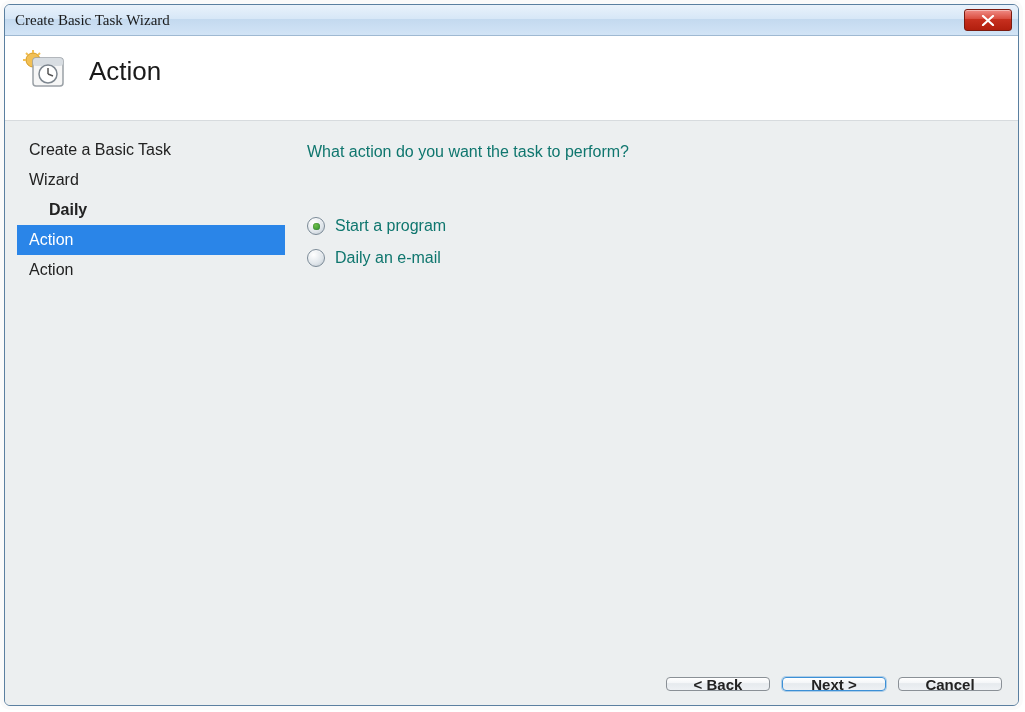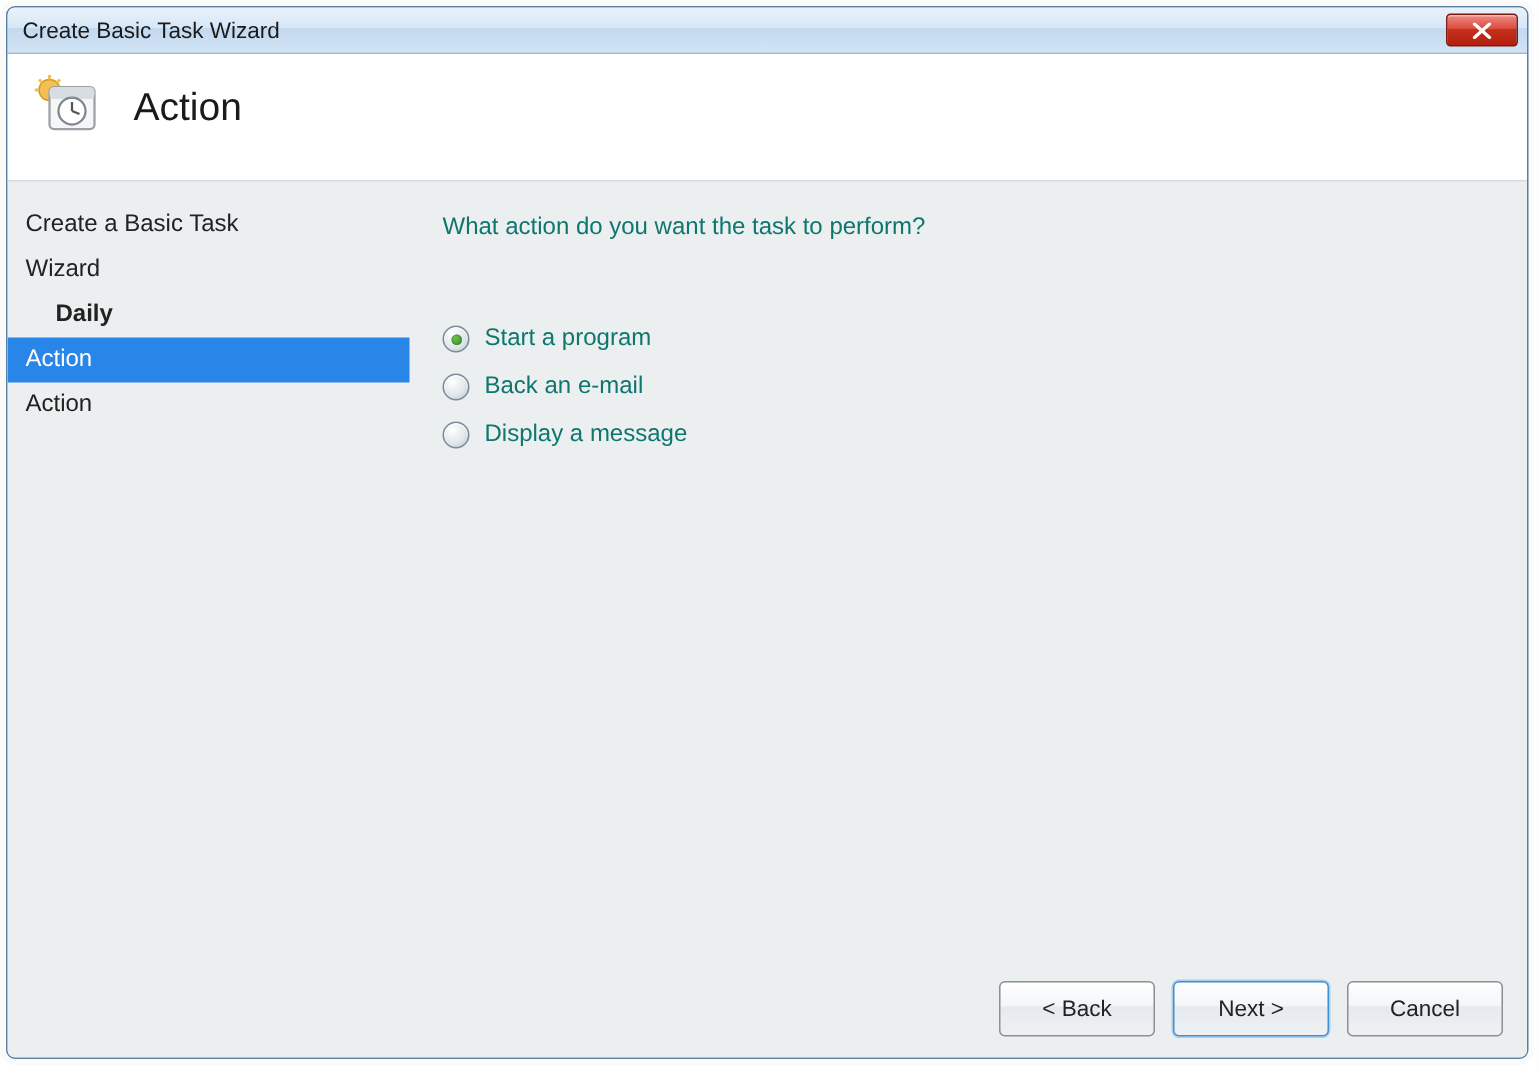--- a/index.html
+++ b/index.html
@@ -25,20 +25,21 @@
 
   
   .titlebar {
     height: 30px;
     background: linear-gradient(to bottom, #e9f2fb 0%, #d7e7f7 45%, #c3d9ef 46%, #d2e4f6 100%);
     display: flex;
     align-items: center;
     padding: 0 6px 0 10px;
     border-bottom: 1px solid #9fb9d2;
     flex: 0 0 auto;
+    font-family: Liberation Serif, serif;
   }
   .titlebar .title {
     color: #1a1a1a;
     font-size: 15px;
     flex: 1;
   }
   .close-btn {
     width: 46px;
     height: 20px;
     border-radius: 3px;
@@ -77,20 +78,21 @@
   .body {
     display: flex;
     flex: 1 1 auto;
     background: #eceff0;
     border-top: 1px solid #d7dbde;
   }
   .sidebar {
     width: 268px;
     flex: 0 0 268px;
     padding-top: 14px;
+    padding-left: 12px;
   }
   .sidebar div.step {
     padding: 4px 8px 4px 12px;
     font-size: 16px;
     color: #222;
     cursor: pointer;
     line-height: 22px;
   }
   .sidebar div.step.sub {
     padding-left: 32px;
@@ -141,32 +143,33 @@
   .footer {
     flex: 0 0 auto;
     padding: 12px 16px 14px 0;
     display: flex;
     justify-content: flex-end;
     gap: 12px;
     background: #eceff0;
   }
   .btn {
     min-width: 104px;
-    height: 37px;
+    height: 14px;
     padding: 0 10px;
     font-size: 15px;
     color: #222;
     background: linear-gradient(to bottom, #ffffff 0%, #f3f5f7 45%, #e6eaee 46%, #eef1f4 100%);
     border: 1px solid #8a9096;
     border-radius: 4px;
     box-shadow: inset 0 1px 0 rgba(255,255,255,0.7);
     cursor: pointer;
     display: inline-flex;
     align-items: center;
     justify-content: center;
+    font-weight: bold;
   }
   .btn.default {
     border: 1px solid #3c90d6;
     box-shadow: 0 0 0 1px rgba(60,144,214,0.35), inset 0 1px 0 rgba(255,255,255,0.7);
   }
 </style>
 </head>
 <body>
 
 <div class="window">
@@ -213,25 +216,21 @@
 
     <div class="content">
       <div class="prompt">What action do you want the task to perform?</div>
 
       <div class="radio-row">
         <span class="radio-outer checked"></span>
         <span>Start a program</span>
       </div>
       <div class="radio-row">
         <span class="radio-outer"></span>
-        <span>Back an e-mail</span>
-      </div>
-      <div class="radio-row">
-        <span class="radio-outer"></span>
-        <span>Display a message</span>
+        <span>Daily an e-mail</span>
       </div>
     </div>
   </div>
 
   <div class="footer">
     <button class="btn">&lt; Back</button>
     <button class="btn default">Next &gt;</button>
     <button class="btn">Cancel</button>
   </div>
 

